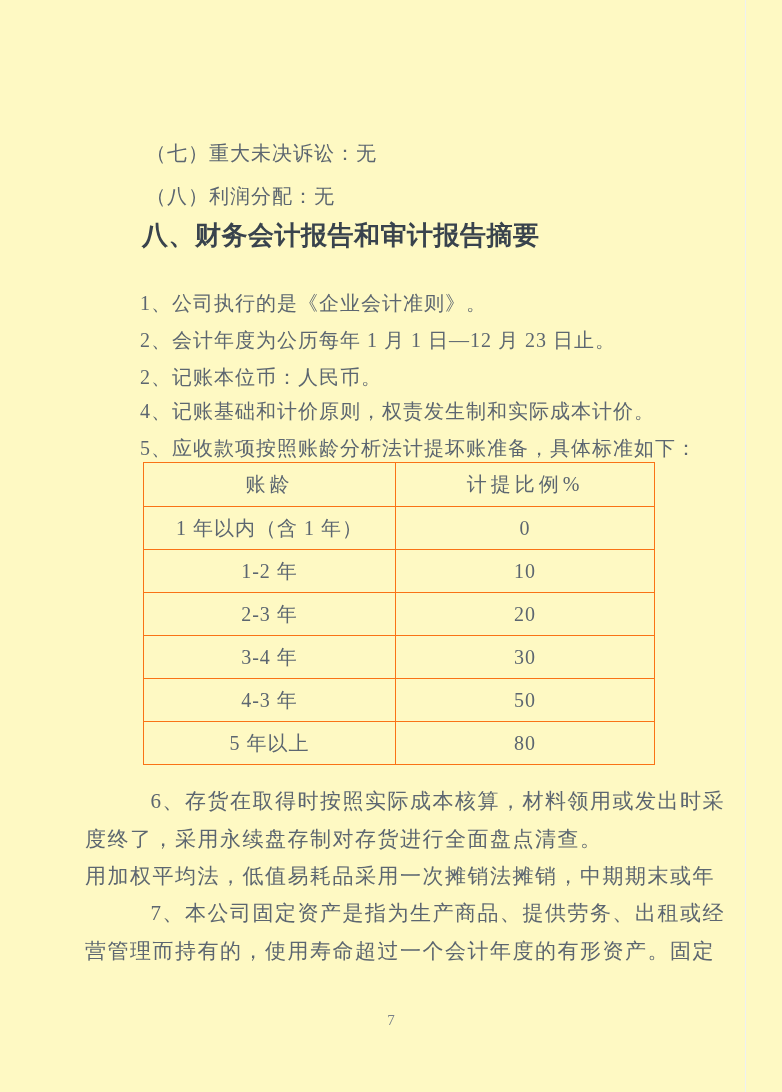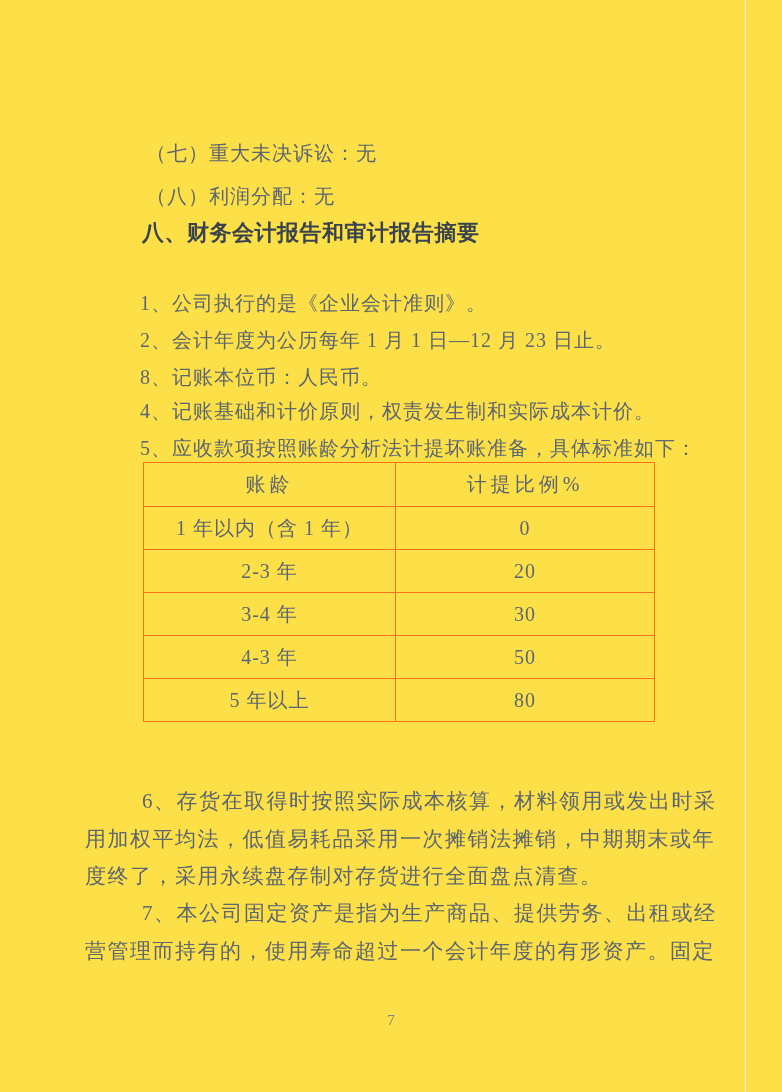--- a/index.html
+++ b/index.html
@@ -1,20 +1,20 @@
 <!DOCTYPE html>
 <html><head>
 <meta charset="utf-8">
 <style>
   html, body { margin: 0; padding: 0; background: #ffffff; }
   .page {
     position: relative;
     width: 782px;
     height: 1092px;
-    background: #fde047;
+    background: #fef9c3;
     overflow: hidden;
     font-family: "Liberation Serif", "DejaVu Serif", serif;
     color: #5c6670;
   }
   .scan-edge {
     position: absolute;
     left: 745px; top: 0;
     width: 1px; height: 1092px;
     background: #eef0f2;
   }
@@ -26,21 +26,21 @@
     line-height: 1.15;
     color: #5c6670;
   }
   .para-seven   { left: 146px; top: 142px; }
   .para-eight   { left: 146px; top: 185px; text-align: center; }
   .section-heading {
     position: absolute;
     left: 142px; top: 218px;
     font-family: Liberation Serif, serif;
     font-weight: 700;
-    font-size: 22px;
+    font-size: 26px;
     letter-spacing: 0.5px;
     color: #39434d;
     white-space: nowrap;
   }
   .subsection-heading { left: 146px; top: 254px; }
   .item-1 { left: 140px; top: 292px; }
   .item-2 { left: 140px; top: 329px; }
   .item-3 { left: 140px; top: 366px; }
   .item-4 { left: 140px; top: 400px; }
   .item-5 { left: 140px; top: 437px; }
@@ -71,21 +71,21 @@
     left: 85px;
     width: 640px;
     font-size: 21px;
     letter-spacing: 1.5px;
     color: #5c6670;
   }
   .paragraph .pline {
     line-height: 37.5px;
     white-space: nowrap;
   }
-  .paragraph .pline.first { padding-left: 57px; }
+  .paragraph .pline.first { padding-left: 57px; text-align: right; }
   .para-six       { top: 783px; }
   .para-seven-itm { top: 895px; }
 
   .page-number {
     position: absolute;
     left: 0; top: 1012px;
     width: 782px;
     text-align: center;
     font-size: 15px;
     letter-spacing: 0;
@@ -101,37 +101,41 @@
 
   <div class="line para-seven">（七）重大未决诉讼：无</div>
 
   <div class="line para-eight">（八）利润分配：无</div>
 
   <div class="section-heading">八、财务会计报告和审计报告摘要</div>
 
 
   <div class="line item-1">1、公司执行的是《企业会计准则》。</div>
   <div class="line item-2">2、会计年度为公历每年 1 月 1 日—12 月 23 日止。</div>
-  <div class="line item-3">8、记账本位币：人民币。</div>
+  <div class="line item-3">2、记账本位币：人民币。</div>
   <div class="line item-4">4、记账基础和计价原则，权责发生制和实际成本计价。</div>
   <div class="line item-5">5、应收款项按照账龄分析法计提坏账准备，具体标准如下：</div>
 
   <table class="aging">
     <colgroup>
         <col class="c-age">
         <col class="c-ratio">
       </colgroup>
     <tbody>
         <tr>
       <th>账龄</th>
       <th>计提比例%</th>
     </tr>
     <tr>
       <td>1 年以内（含 1 年）</td>
       <td>0</td>
+    </tr>
+    <tr>
+      <td>1-2 年</td>
+      <td>10</td>
     </tr>
     <tr>
       <td>2-3 年</td>
       <td>20</td>
     </tr>
     <tr>
       <td>3-4 年</td>
       <td>30</td>
     </tr>
     <tr>
@@ -140,22 +144,22 @@
     </tr>
     <tr>
       <td>5 年以上</td>
       <td>80</td>
     </tr>
   </tbody>
     </table>
 
   <div class="paragraph para-six">
     <div class="pline first">6、存货在取得时按照实际成本核算，材料领用或发出时采</div>
+    <div class="pline">度终了，采用永续盘存制对存货进行全面盘点清查。</div>
     <div class="pline">用加权平均法，低值易耗品采用一次摊销法摊销，中期期末或年</div>
-    <div class="pline">度终了，采用永续盘存制对存货进行全面盘点清查。</div>
   </div>
 
   <div class="paragraph para-seven-itm">
     <div class="pline first">7、本公司固定资产是指为生产商品、提供劳务、出租或经</div>
     <div class="pline">营管理而持有的，使用寿命超过一个会计年度的有形资产。固定</div>
   </div>
 
   <div class="page-number">7</div>
 
 </div>

